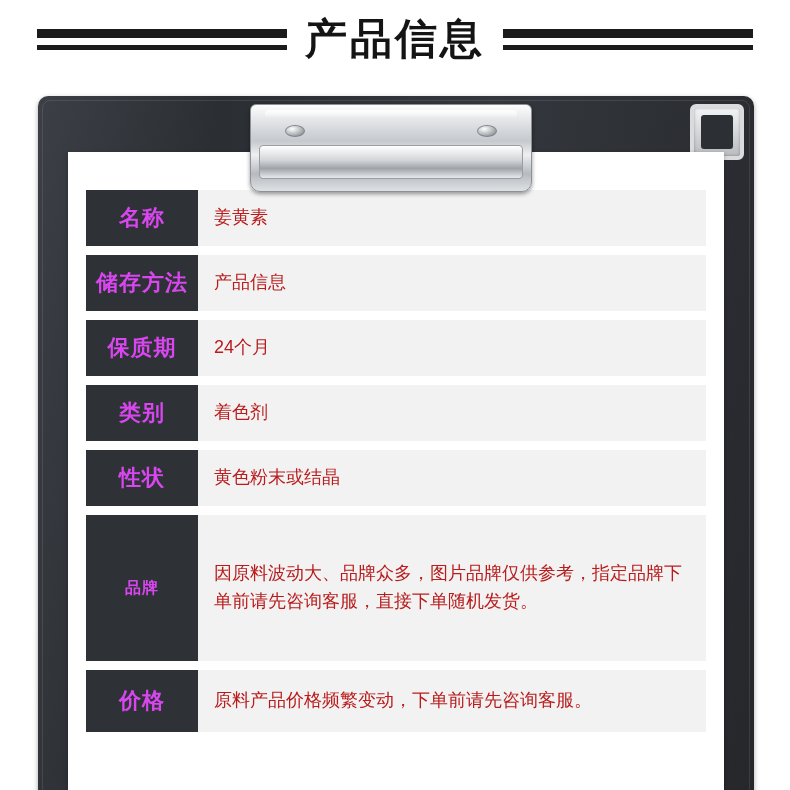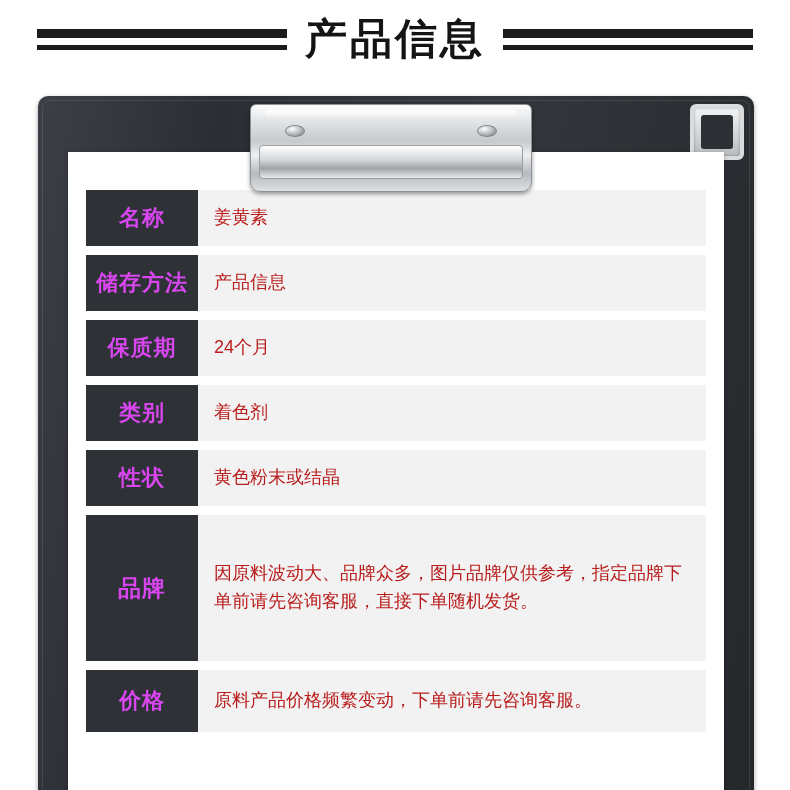--- a/index.html
+++ b/index.html
@@ -152,21 +152,21 @@
     flex: 1 1 auto;
     background: #f2f2f2;
     color: #b91c1c;
     font-size: 18px;
     display: flex;
     align-items: center;
     padding: 10px 16px;
     line-height: 1.55;
   }
   .row.tall { min-height: 146px; }
-  .row.tall .label { font-size: 23px; }
+  .row.tall .label { font-size: 16px; }
   .row.tall .value { align-items: center; }
   .row.last { min-height: 62px; }
 </style>
 </head>
 <body>
 
 <div id="page">
 
   <div class="header">
     <div class="rule-left">

